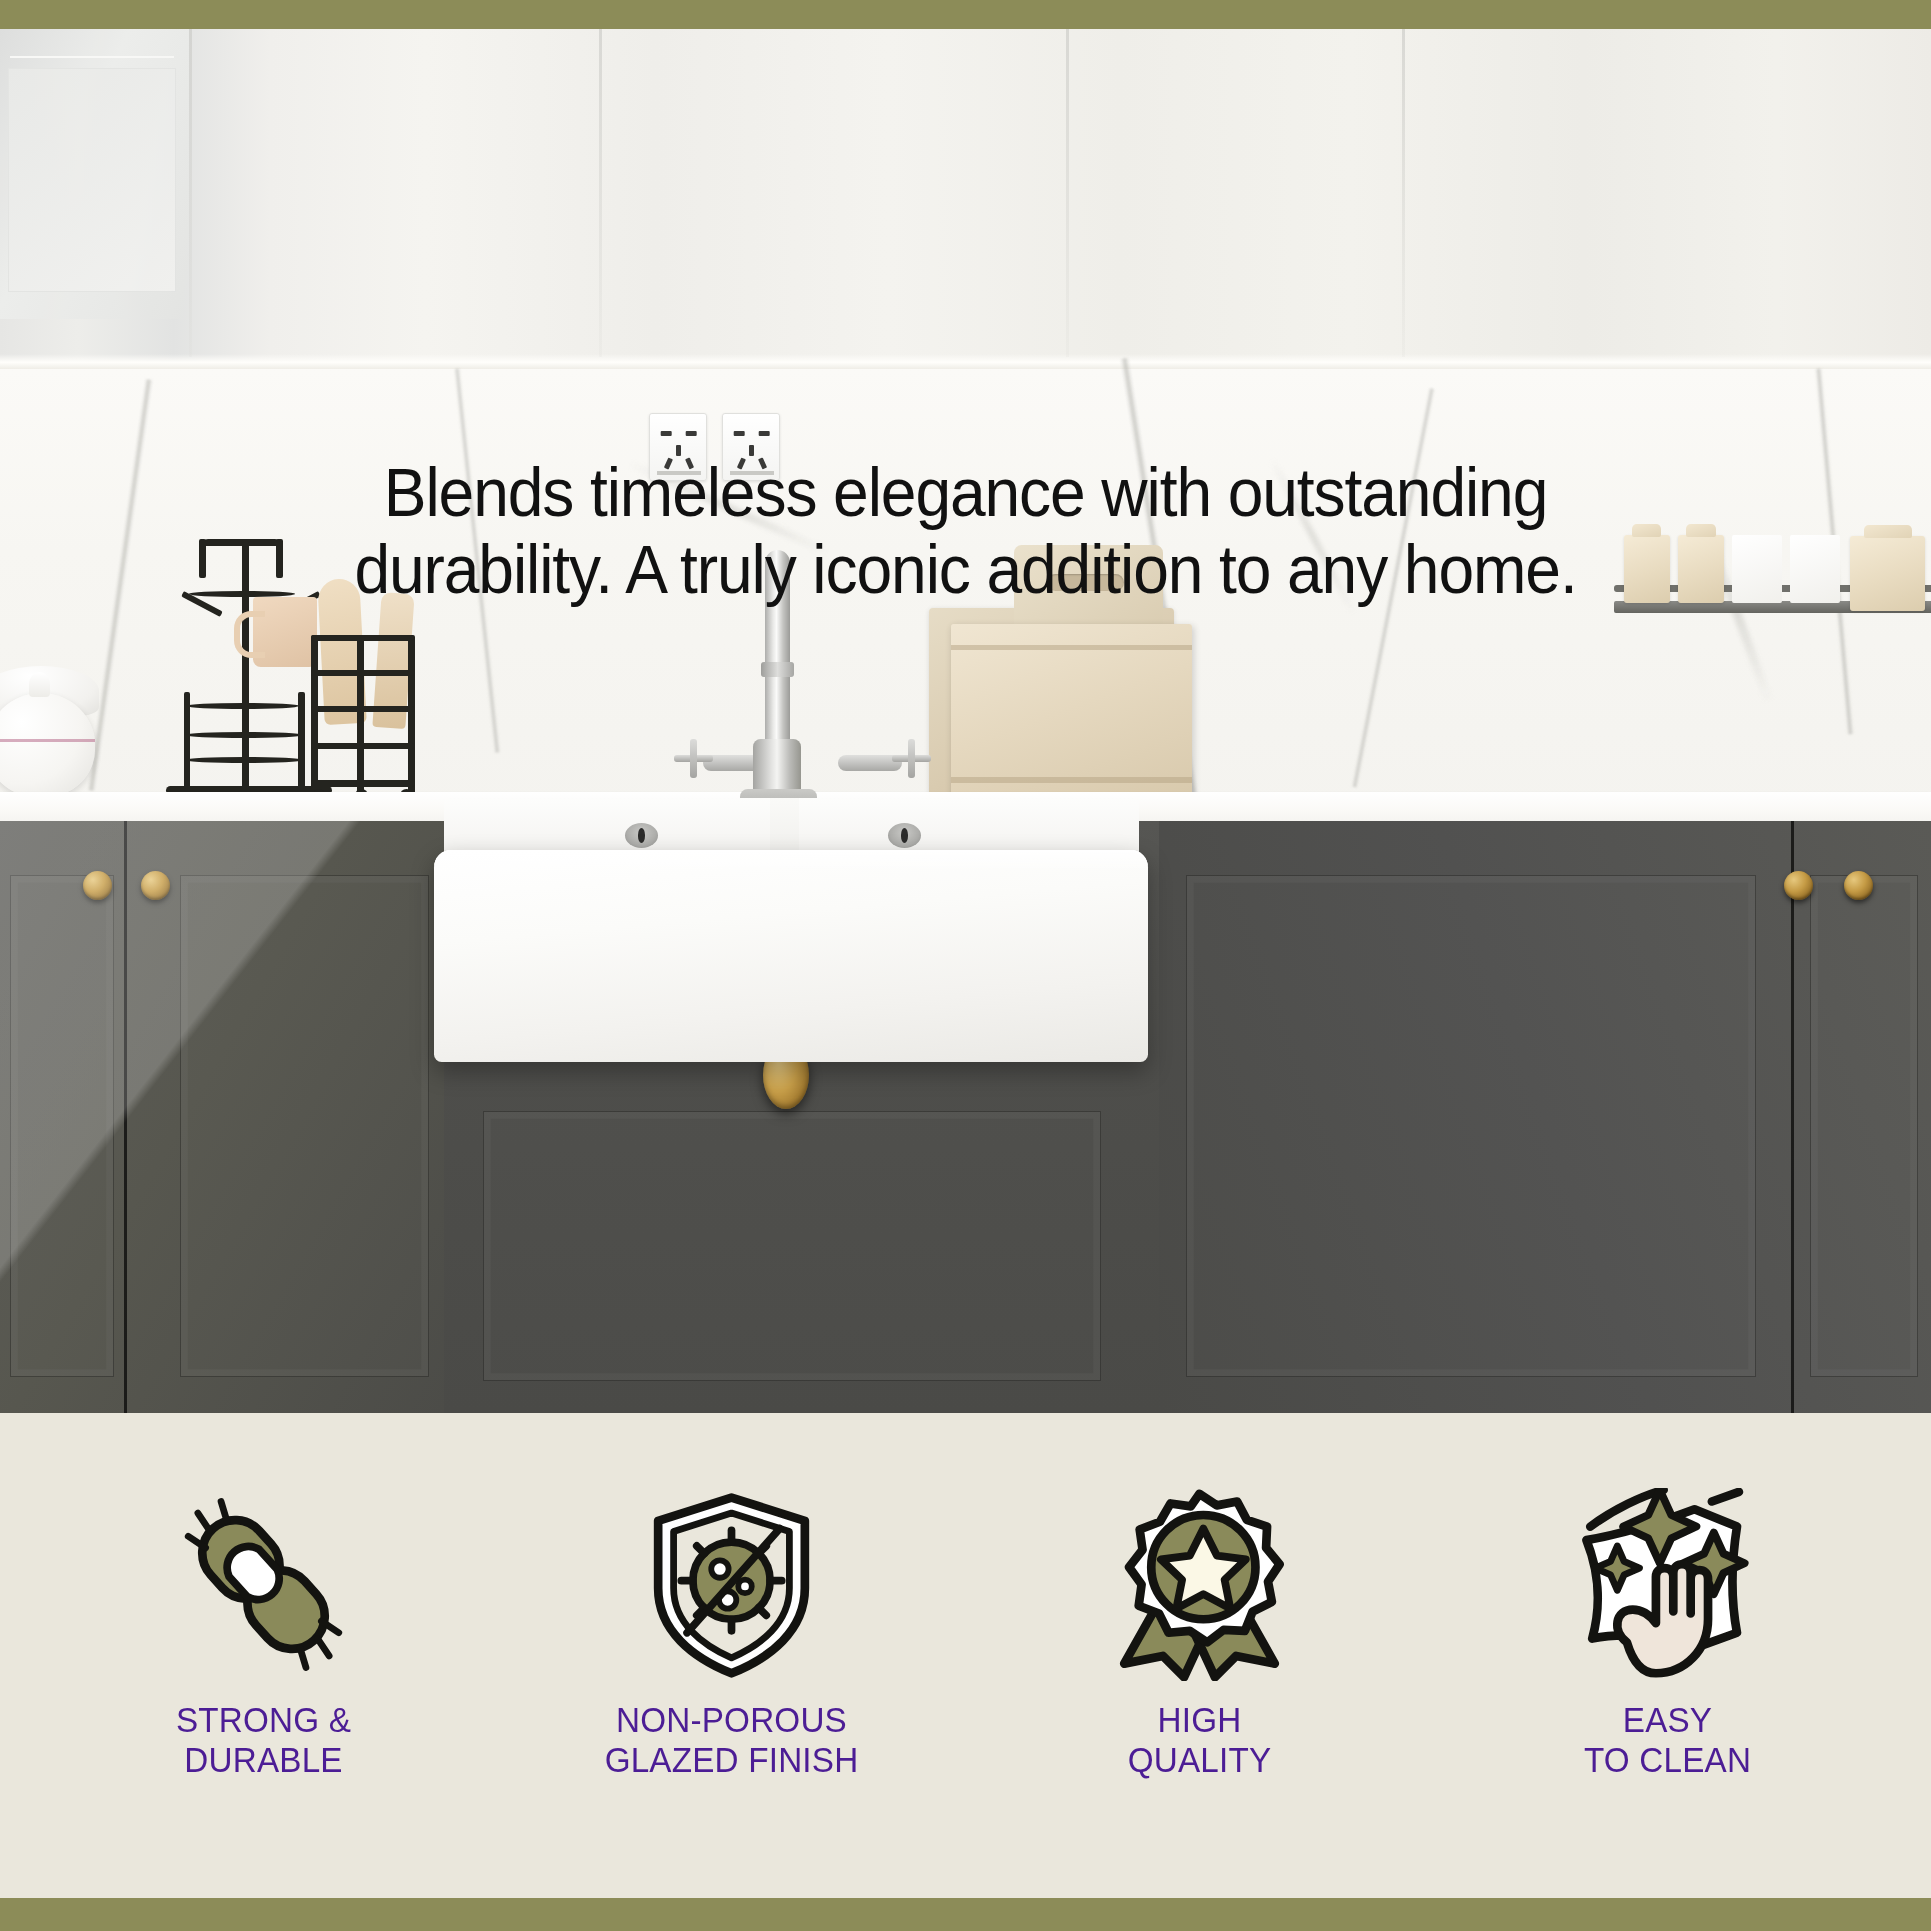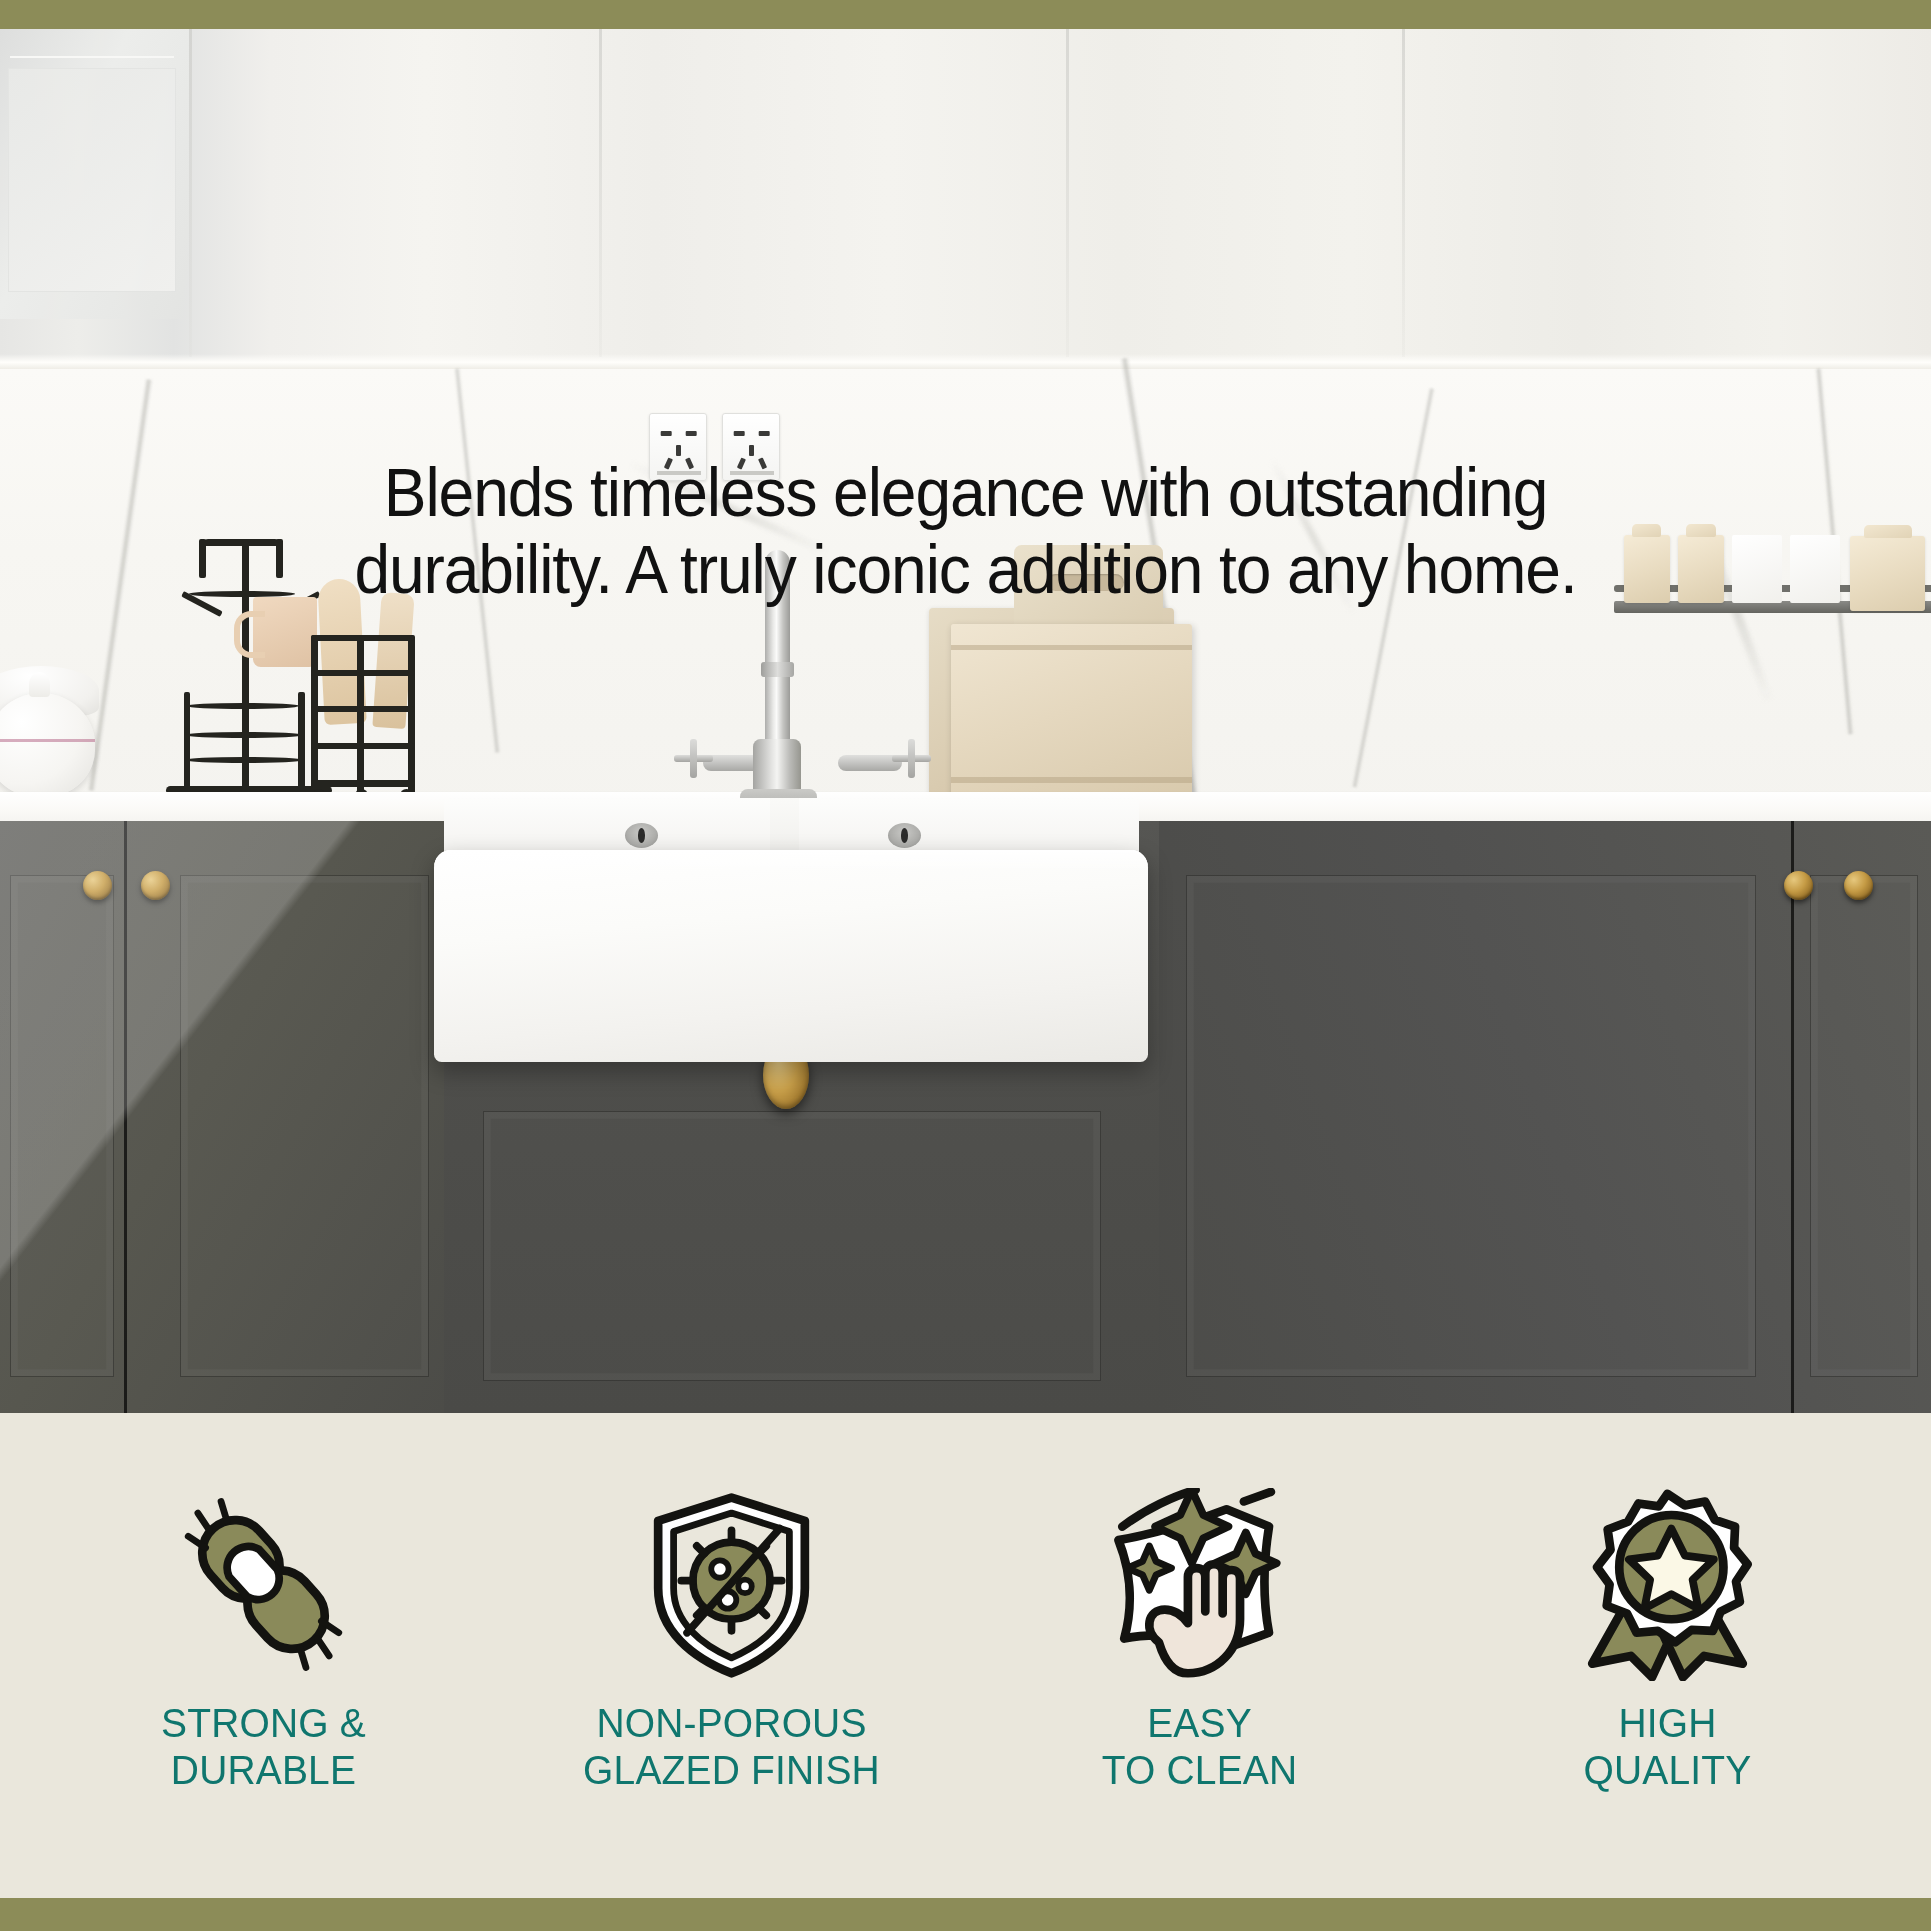--- a/index.html
+++ b/index.html
@@ -367,23 +367,23 @@
     background:#EAE7DC;
     display:flex; align-items:flex-start; justify-content:space-around;
     padding:70px 29px 0 29px;
     z-index:30;
   }
   .feature { width:415px; text-align:center; }
   .feature .ico { height:203px; display:flex; align-items:center; justify-content:center; }
   .feature .cap {
     margin-top:13.5px;
     font-family:"Liberation Sans", sans-serif;
-    font-size:41px; line-height:1.16;
+    font-size:35px; line-height:1.16;
     letter-spacing:0.2px;
-    color:#0f766e;
+    color:#4c1d95;
   }
   .feature .cap span { display:block; transform:scaleX(.95); }
 </style>
 </head>
 <body>
 
 <div class="poster">
 
   <div class="rule-top"></div>
 
@@ -592,48 +592,48 @@
       </div>
       <div class="cap">
         <span>NON-POROUS</span>
         <span>GLAZED FINISH</span>
       </div>
     </div>
 
     <div class="feature">
       <div class="ico">
         <svg width="193" height="193" viewBox="0 0 200 200">
+          <path d="M58 118 L22 182 L62 174 L84 196 L110 140 Z" fill="#8A8A5A" stroke="#131310" stroke-width="9" stroke-linejoin="round"></path>
+          <path d="M142 118 L178 182 L138 174 L116 196 L90 140 Z" fill="#8A8A5A" stroke="#131310" stroke-width="9" stroke-linejoin="round"></path>
+          <path d="M100 6 L118 18 L139 14 L149 33 L170 40 L169 62 L183 79 L171 97 L175 118 L155 128 L147 148 L125 147 L108 160 L90 148 L68 150 L58 130 L37 122 L40 100 L27 82 L41 64 L38 43 L59 35 L70 16 L91 19 Z" fill="#FFFFFF" stroke="#131310" stroke-width="9" stroke-linejoin="round"></path>
+          <circle cx="104" cy="82" r="54" fill="#8A8A5A" stroke="#131310" stroke-width="9"></circle>
+          <path d="M104 42 L118 70 L148 74 L126 95 L132 125 L104 110 L76 125 L82 95 L60 74 L90 70 Z" fill="#FBF8E6" stroke="#131310" stroke-width="8" stroke-linejoin="round"></path>
+        </svg>
+      </div>
+      <div class="cap">
+        <span>HIGH</span>
+        <span>QUALITY</span>
+      </div>
+    </div>
+
+    <div class="feature">
+      <div class="ico">
+        <svg width="193" height="193" viewBox="0 0 200 200">
           <path d="M16 54 C52 48 96 34 128 22 L172 40 C166 78 166 118 172 150 L128 166 C92 152 52 150 22 156 C32 120 28 84 16 54 Z" fill="#FFFFFF" stroke="#131310" stroke-width="9" stroke-linejoin="round"></path>
           <path d="M20 40 C44 22 74 8 96 2" stroke="#131310" stroke-width="9" stroke-linecap="round" fill="none"></path>
           <path d="M146 14 L174 4" stroke="#131310" stroke-width="9" stroke-linecap="round" fill="none"></path>
           <path d="M92 2 L104 28 L130 40 L104 52 L92 78 L80 52 L54 40 L80 28 Z" fill="#8A8A5A" stroke="#131310" stroke-width="8" stroke-linejoin="round"></path>
           <path d="M148 46 L158 68 L180 78 L158 88 L148 110 L138 88 L116 78 L138 68 Z" fill="#8A8A5A" stroke="#131310" stroke-width="8" stroke-linejoin="round"></path>
           <path d="M48 60 L55 76 L71 83 L55 90 L48 106 L41 90 L25 83 L41 76 Z" fill="#8A8A5A" stroke="#131310" stroke-width="7" stroke-linejoin="round"></path>
           <path d="M58 160 C42 148 46 126 64 126 C74 126 82 132 88 140 L88 92 C88 80 106 80 106 92 L106 128 L106 88 C106 76 124 76 124 88 L124 130 L124 94 C124 82 142 82 142 94 L142 136 C142 168 118 192 88 192 C74 192 64 180 58 160 Z" fill="#EFE5DA" stroke="#131310" stroke-width="9" stroke-linejoin="round"></path>
         </svg>
       </div>
       <div class="cap">
         <span>EASY</span>
         <span>TO CLEAN</span>
       </div>
     </div>
 
-    <div class="feature">
-      <div class="ico">
-        <svg width="193" height="193" viewBox="0 0 200 200">
-          <path d="M58 118 L22 182 L62 174 L84 196 L110 140 Z" fill="#8A8A5A" stroke="#131310" stroke-width="9" stroke-linejoin="round"></path>
-          <path d="M142 118 L178 182 L138 174 L116 196 L90 140 Z" fill="#8A8A5A" stroke="#131310" stroke-width="9" stroke-linejoin="round"></path>
-          <path d="M100 6 L118 18 L139 14 L149 33 L170 40 L169 62 L183 79 L171 97 L175 118 L155 128 L147 148 L125 147 L108 160 L90 148 L68 150 L58 130 L37 122 L40 100 L27 82 L41 64 L38 43 L59 35 L70 16 L91 19 Z" fill="#FFFFFF" stroke="#131310" stroke-width="9" stroke-linejoin="round"></path>
-          <circle cx="104" cy="82" r="54" fill="#8A8A5A" stroke="#131310" stroke-width="9"></circle>
-          <path d="M104 42 L118 70 L148 74 L126 95 L132 125 L104 110 L76 125 L82 95 L60 74 L90 70 Z" fill="#FBF8E6" stroke="#131310" stroke-width="8" stroke-linejoin="round"></path>
-        </svg>
-      </div>
-      <div class="cap">
-        <span>HIGH</span>
-        <span>QUALITY</span>
-      </div>
-    </div>
-
   </div>
 
   <div class="rule-bottom"></div>
 </div>
 
 
 </body></html>

